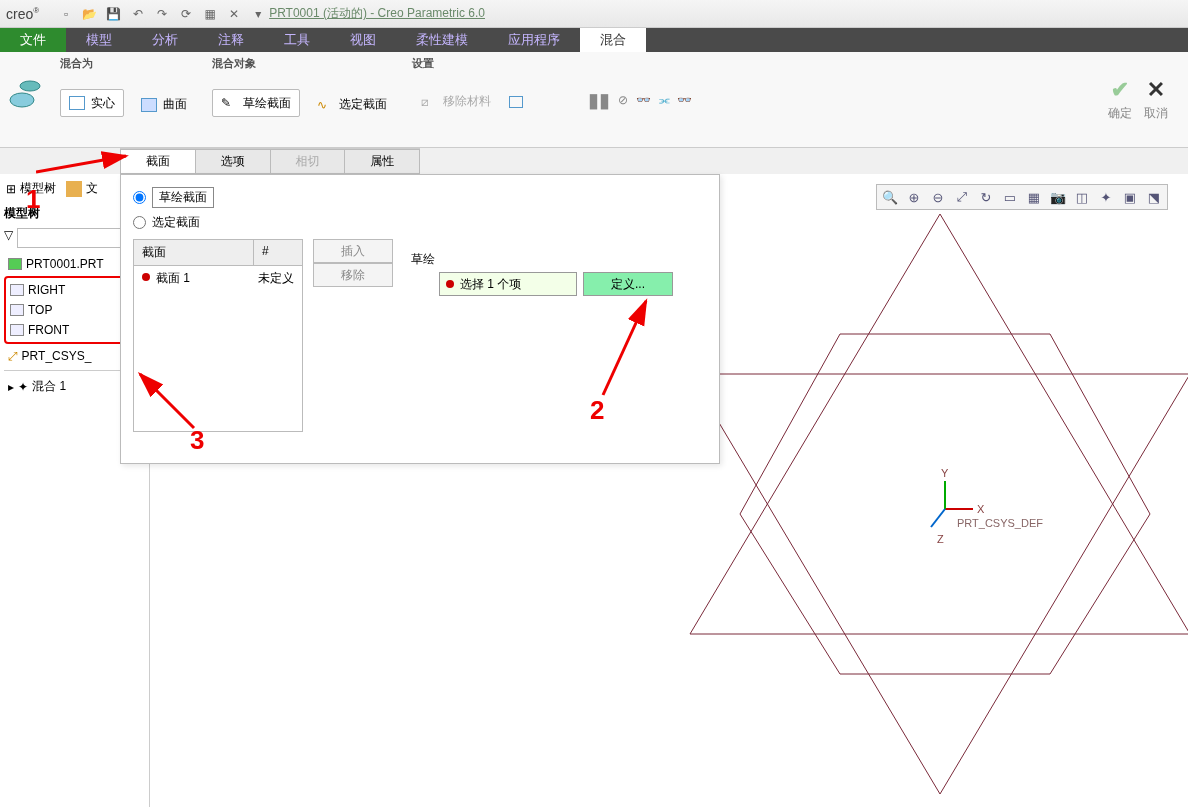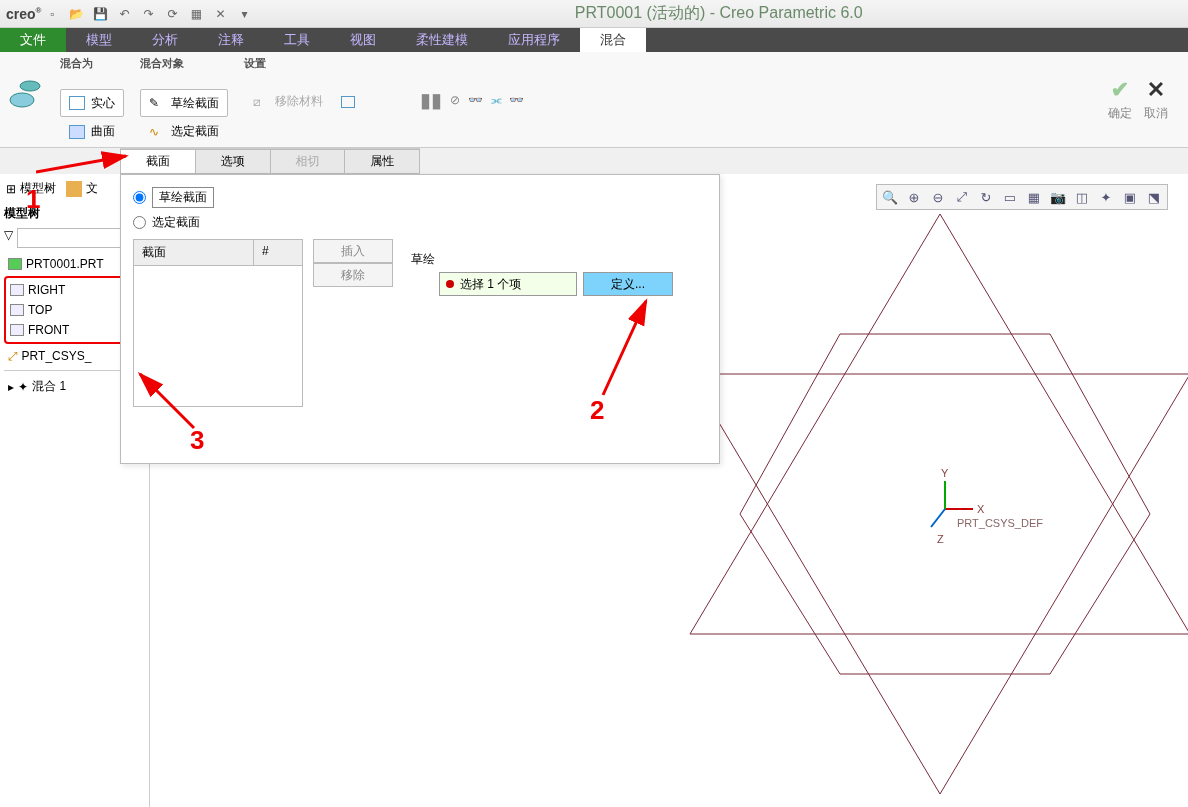--- a/index.html
+++ b/index.html
@@ -1,36 +1,36 @@
 <!DOCTYPE html>
 <html><head>
 <meta charset="utf-8">
 <style>
 * { margin: 0; padding: 0; box-sizing: border-box; font-family: "Microsoft YaHei", Arial, sans-serif; }
 body { width: 1188px; height: 807px; background: #f0f0f0; position: relative; overflow: hidden; font-size: 12px; }
 
 
 .titlebar { height: 28px; background: linear-gradient(#f5f5f5, #e8e8e8); display: flex; align-items: center; padding: 0 6px; border-bottom: 1px solid #ccc; }
-.logo { font-weight: bold; color: #444; font-size: 14px; margin-right: 0; }
+.logo { font-weight: normal; color: #444; font-size: 14px; margin-right: 16px; }
 .logo sup { font-size: 8px; }
 .qat { display: flex; gap: 2px; }
 .qat-btn { width: 22px; height: 20px; display: flex; align-items: center; justify-content: center; color: #666; border-radius: 2px; cursor: pointer; }
-.titletext { flex: 1; text-align: center; color: #6a8a6a; font-size: 16px; }
+.titletext { flex: 1; color: #6a8a6a; font-size: 12px; text-decoration: underline; }
 
 
 .ribbon-tabs { height: 24px; background: #4a4a4a; display: flex; }
 .ribbon-tab { padding: 0 20px; display: flex; align-items: center; color: #c4b5fd; font-size: 13px; cursor: pointer; }
 .ribbon-tab.file { background: #2e8b2e; color: #fff; }
 .ribbon-tab.active { background: #fff; color: #333; }
 
 
 .ribbon { height: 96px; background: #f8f8f8; border-bottom: 1px solid #ccc; display: flex; padding: 4px 8px; gap: 16px; }
 .ribbon-group { display: flex; flex-direction: column; }
 .group-label { font-size: 11px; color: #555; margin-bottom: 18px; font-weight: bold; }
-.group-buttons { display: flex; flex-direction: column; gap: 2px; }
+.group-buttons { display: flex; flex-direction: row; gap: 8px; align-items: flex-end; }
 .rbtn { display: flex; align-items: center; gap: 6px; padding: 3px 8px; border: 1px solid transparent; border-radius: 2px; cursor: pointer; font-size: 12px; }
 .rbtn.boxed { border: 1px solid #bbb; background: #fff; height: 28px; }
 .rbtn .ico { width: 16px; height: 14px; display: inline-block; }
 .big-icon { width: 36px; height: 36px; margin-top: 20px; }
 .ribbon-right { margin-left: auto; display: flex; align-items: center; gap: 12px; padding-right: 12px;}
 .confirm-btn { display:flex; flex-direction:column; align-items:center; gap:2px; color:#888; cursor:pointer; font-size:12px;}
 .confirm-btn .symbol { font-size: 22px; font-weight:bold; }
 
 
 .subtabs { height: 26px; display: flex; border-top: 1px solid #ccc; background:#eee; margin-left:120px; width:300px; }
@@ -69,21 +69,21 @@
 .sec-table .row .dot { width:8px; height:8px; background:#c00; border-radius:50%; margin-right:6px; margin-top:3px;}
 .sec-table .row div:first-child { flex:1; display:flex; }
 .sec-table .blank { height:140px; }
 .sec-btns { display:flex; flex-direction:column; gap:0; }
 .sec-btns button { width:80px; height:24px; border:1px solid #bbb; background:#f4f4f4; color:#888; font-size:12px; }
 .sketch-col { display:flex; flex-direction:column; gap:4px; margin-left:8px; }
 .sketch-col .lbl { font-size:12px;margin-top:12px; }
 .sketch-row { display:flex; gap:6px; align-items:center;padding-left:28px;}
 .sel-box { width:138px; height:24px; border:1px solid #999; background:#f3ffe8; display:flex; align-items:center; padding:0 6px; font-size:12px; }
 .sel-box .dot { width:8px;height:8px;background:#c00;border-radius:50%;margin-right:6px;}
-.def-btn { width:90px; height:24px; border:1px solid #999; background:#7dd3fc; font-size:12px; }
+.def-btn { width:90px; height:24px; border:1px solid #999; background:#86efac; font-size:12px; }
 
 
 .viewport { flex:1; background:#fff; position:relative; }
 .vp-toolbar { position:absolute; top:10px; right:20px; display:flex; gap:2px; background:#f4f4f4; border:1px solid #bbb; padding:2px; }
 .vp-toolbar .vbtn { width:22px; height:20px; display:flex; align-items:center; justify-content:center; color:#557; cursor:pointer; font-size:13px;}
 .viewport svg { width:100%; height:100%; }
 
 
 .anno { position:absolute; color:#e00; font-size:26px; font-weight:bold; z-index:20; pointer-events:none; }
 .arrow { position:absolute; z-index:19; pointer-events:none; }
@@ -237,20 +237,27 @@
     </div>
     <div class="radio-row">
       <input type="radio" style="">
       <span>选定截面</span>
     </div>
     <div class="sec-cols">
       <div class="sec-table">
         <div class="hdr">
           <div>截面</div>
           <div>#</div>
+        </div>
+        <div class="row">
+          <div>
+              <span class="dot"></span>
+              <span>截面 1</span>
+            </div>
+          <div>未定义</div>
         </div>
         <div class="blank"></div>
       </div>
       <div class="sec-btns">
         <button>插入</button>
         <button>移除</button>
       </div>
       <div class="sketch-col">
         <div class="lbl">草绘</div>
         <div class="sketch-row">

